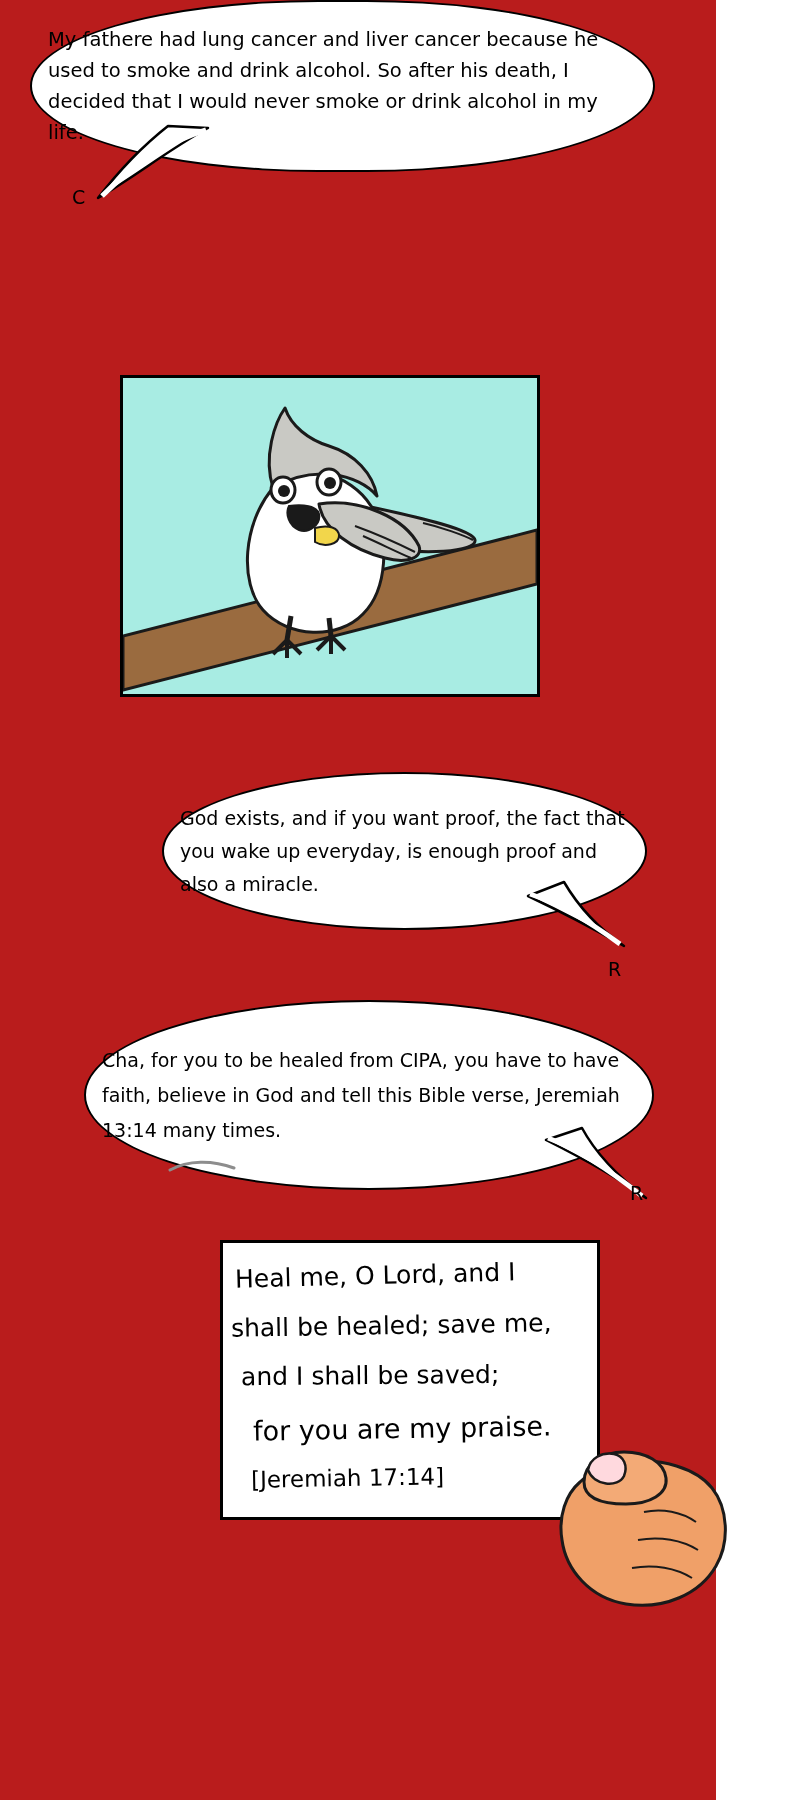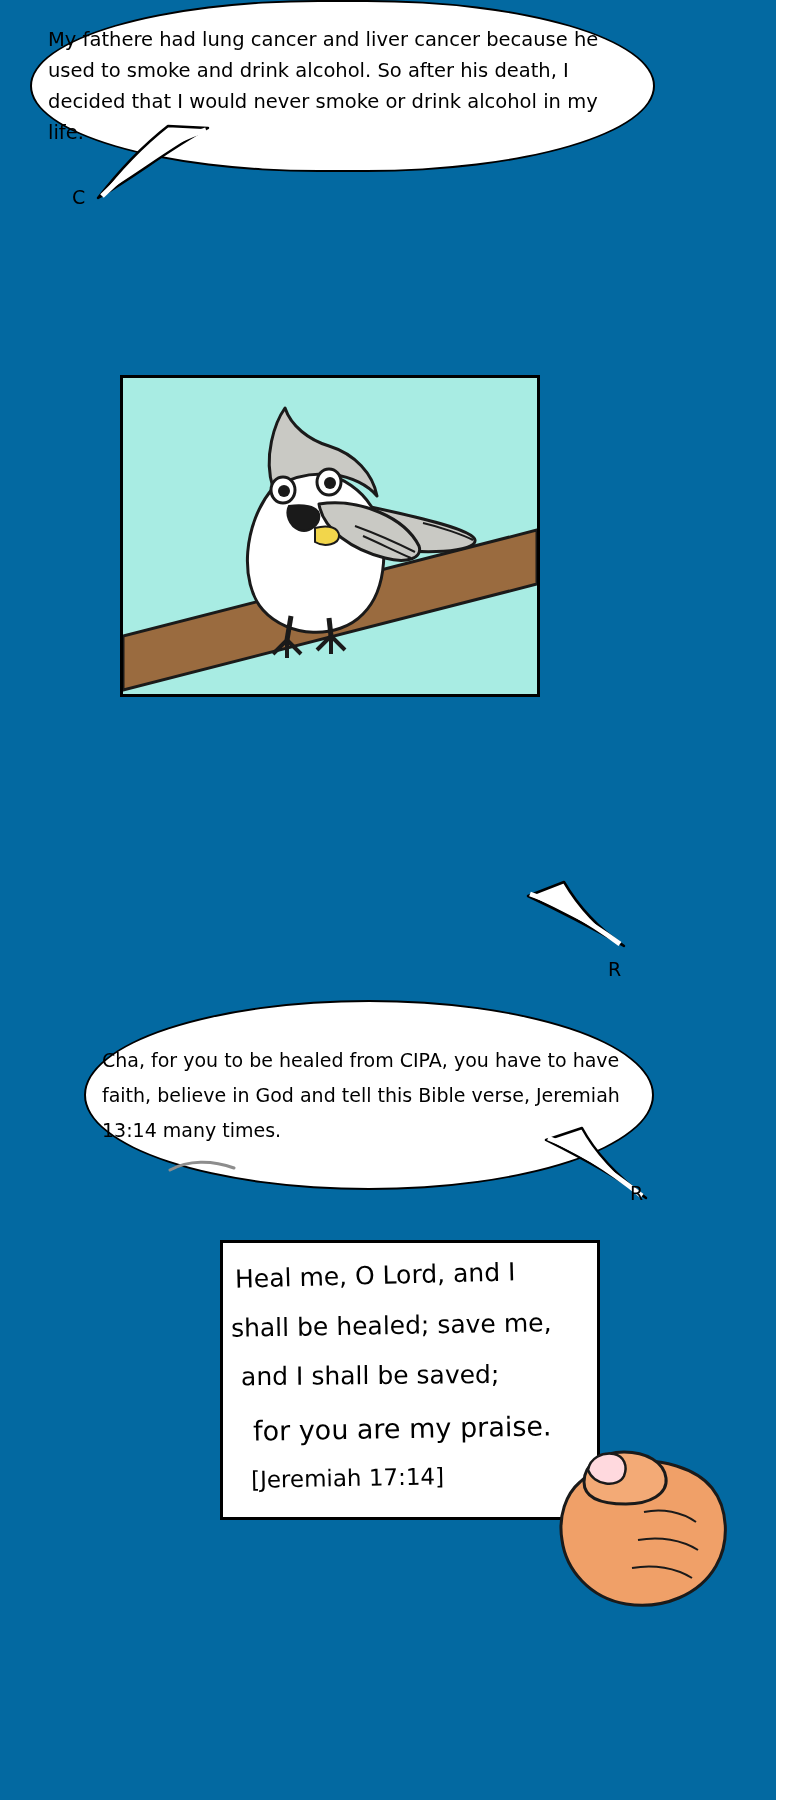--- a/index.html
+++ b/index.html
@@ -9,23 +9,23 @@
   }
   body {
     width: 800px;
     height: 1800px;
     position: relative;
     font-family: "DejaVu Sans", sans-serif;
     overflow: hidden;
   }
   .page {
     position: relative;
-    width: 776px;
+    width: 716px;
     height: 1800px;
-    background: #0369a1;
+    background: #b91c1c;
   }
 
   
   .bubble {
     position: absolute;
     box-sizing: border-box;
     border: 2.5px solid #000000;
     background: #ffffff;
     border-radius: 50% / 50%;
     display: flex;
@@ -178,20 +178,23 @@
 
       <path d="M166,128 C180,126 194,128 196,136 C198,146 186,156 176,152 C166,148 162,136 166,128 Z" fill="#1a1a1a" stroke="#1a1a1a" stroke-width="2"></path>
 
       <path d="M168,238 L164,262" stroke="#1a1a1a" stroke-width="5" fill="none"></path>
       <path d="M206,240 L208,258" stroke="#1a1a1a" stroke-width="5" fill="none"></path>
       <path d="M164,262 L150,276 M164,262 L164,280 M164,262 L178,276" stroke="#1a1a1a" stroke-width="4" fill="none"></path>
       <path d="M208,258 L194,272 M208,258 L208,276 M208,258 L222,272" stroke="#1a1a1a" stroke-width="4" fill="none"></path>
     </svg>
   </div>
 
+  <div class="bubble" id="bubble-2">
+    <div class="btext">God exists, and if you want proof, the fact that you wake up everyday, is enough proof and also a miracle.</div>
+  </div>
   <svg class="tail" id="tail-2" viewBox="0 0 120 90">
     <path d="M8,26 C46,44 76,60 104,76 C78,58 58,36 44,12 Z" fill="#ffffff" stroke="#000000" stroke-width="2.5" stroke-linejoin="round"></path>
     <path d="M10,24 C40,34 70,52 100,74" fill="none" stroke="#ffffff" stroke-width="5"></path>
   </svg>
   <div class="speaker" id="speaker-2">R</div>
 
   <div class="bubble" id="bubble-3">
     <div class="btext">Cha, for you to be healed from CIPA, you have to have faith, believe in God and tell this Bible verse, Jeremiah 13:14 many times.</div>
   </div>
   <svg class="tail" id="tail-3" viewBox="0 0 120 90">

